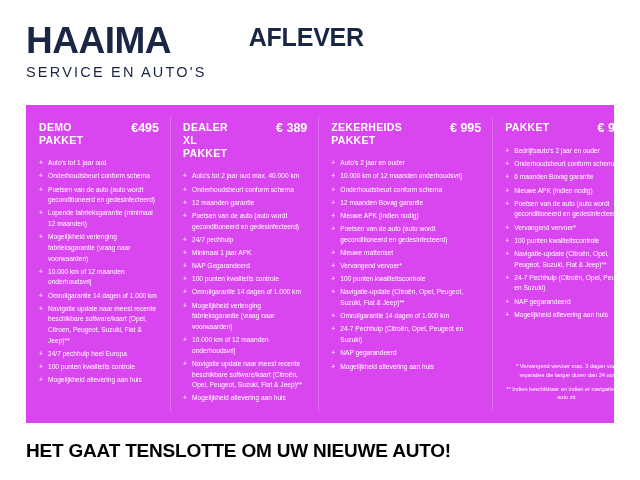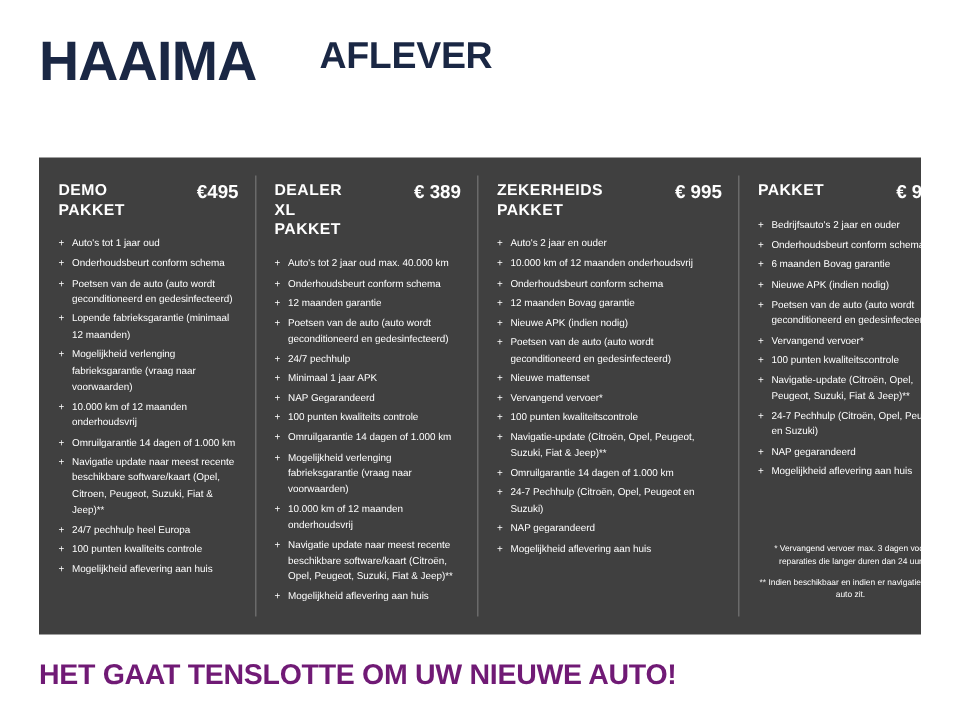--- a/index.html
+++ b/index.html
@@ -27,21 +27,21 @@
   }
   .header-title{
     margin-left:42px;margin-top:1px;
     font-size:25px;font-weight:bold;color:#1a2744;
     line-height:1.16;letter-spacing:-0.2px;
   }
 
   
   .panel{
     position:absolute;left:26px;top:105px;width:588px;height:318px;
-    background:#404040;color:#ffffff;
+    background:#d946ef;color:#ffffff;
     display:flex;
     padding:0;
     box-sizing:border-box;
   }
   .col{
     flex:1 1 0;
     padding:16px 11px 10px 13px;
     box-sizing:border-box;
     position:relative;
   }
@@ -82,32 +82,33 @@
   .footnotes{
     position:absolute;left:13px;right:11px;bottom:16px;
     font-size:5.6px;line-height:1.55;color:#ffffff;
     text-align:center;
   }
   .footnotes div{margin-bottom:5px;}
 
   
   .footer{
     position:absolute;left:26px;top:440px;
-    font-size:19px;font-weight:bold;color:#701a75;
+    font-size:19px;font-weight:bold;color:#000000;
     letter-spacing:-0.2px;
   }
 </style>
 </head>
 <body>
 
 <div class="page">
 
   <div class="header">
     <div class="brand">
       <div class="brand-name">HAAIMA</div>
+      <div class="brand-sub">SERVICE EN AUTO'S</div>
     </div>
     <div class="header-title">
       <div>AFLEVER</div>
     </div>
   </div>
 
   <div class="panel">
 
     <div class="col">
       <div class="col-head">

